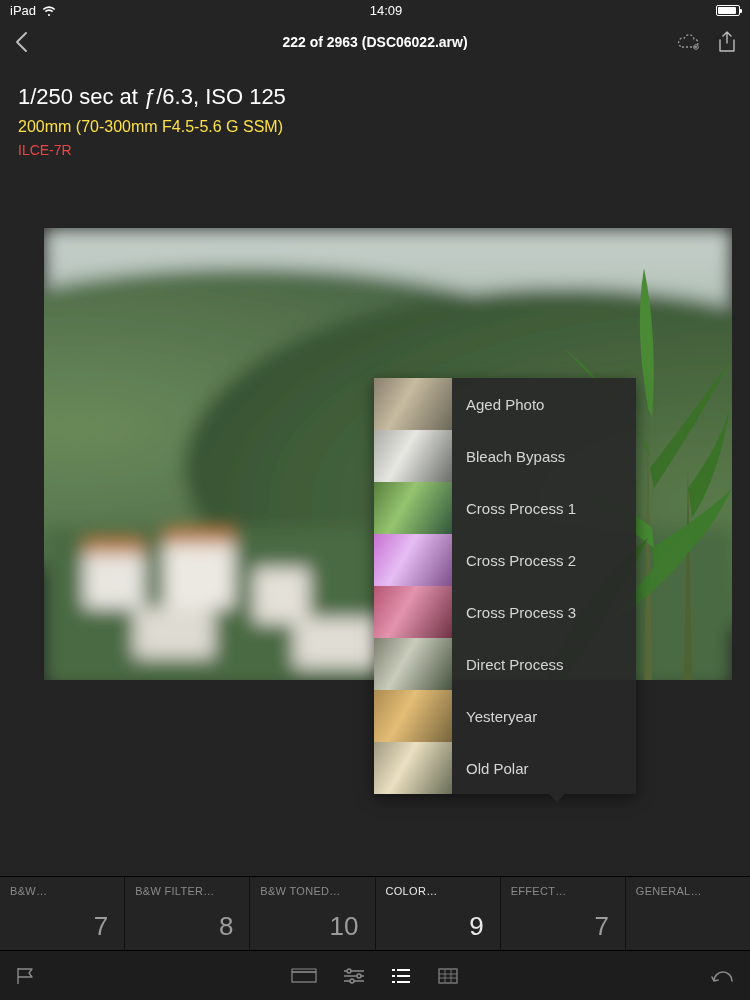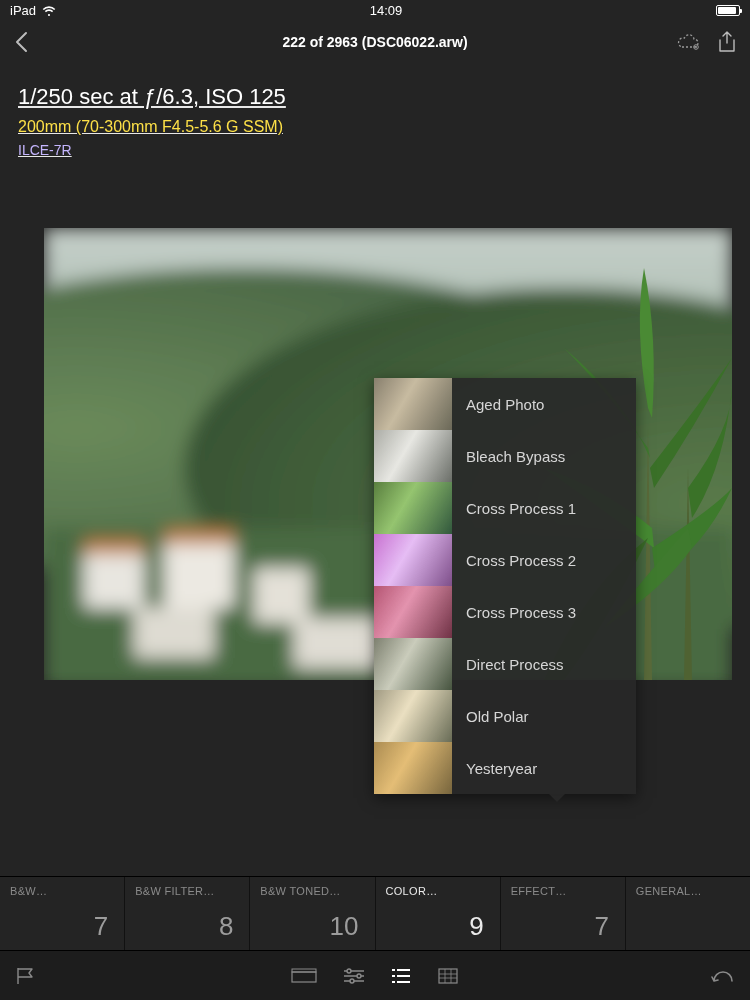--- a/index.html
+++ b/index.html
@@ -11,24 +11,24 @@
   .battery { width: 24px; height: 11px; border: 1px solid #fff; border-radius: 2px; position: relative; }
   .battery::after { content: ""; position: absolute; right: -3px; top: 3px; width: 2px; height: 4px; background: #fff; border-radius: 0 1px 1px 0; }
   .battery-fill { position: absolute; left: 1px; top: 1px; bottom: 1px; width: 18px; background: #fff; border-radius: 1px; }
 
   .nav-bar { height: 44px; display: flex; align-items: center; justify-content: space-between; padding: 0 14px; }
   .nav-left, .nav-right { display: flex; align-items: center; gap: 18px; width: 80px; }
   .nav-right { justify-content: flex-end; }
   .nav-title { font-size: 14px; font-weight: 600; color: #fff; text-align: center; flex: 1; }
   .chevron-back svg, .cloud-icon svg, .share-icon svg { display: block; }
 
-  .metadata { padding: 20px 18px 10px 18px; text-decoration: underline; }
+  .metadata { padding: 20px 18px 10px 18px; }
   .meta-line1 { font-size: 22px; font-weight: 400; color: #fff; margin-bottom: 8px; }
   .meta-line2 { font-size: 16px; color: #fde047; margin-bottom: 6px; }
-  .meta-line3 { font-size: 14px; color: #c4b5fd; }
+  .meta-line3 { font-size: 14px; color: #ef4444; }
 
   .photo-area { margin: 60px 0 0 44px; width: 688px; height: 452px; position: relative; overflow: visible; }
   .photo-canvas { width: 100%; height: 100%; display: block; }
 
   .preset-popup { position: absolute; left: 330px; top: 150px; width: 262px; background: rgba(40,40,40,0.92); display: flex; flex-direction: column; box-shadow: 0 4px 14px rgba(0,0,0,0.5); }
   .preset-popup::after { content: ""; position: absolute; bottom: -8px; left: 175px; width: 0; height: 0; border-left: 8px solid transparent; border-right: 8px solid transparent; border-top: 8px solid rgba(40,40,40,0.92); }
   .preset-row { display: flex; align-items: center; height: 52px; cursor: pointer; }
   .preset-thumb { width: 78px; height: 52px; flex-shrink: 0; }
   .preset-label { padding-left: 14px; font-size: 15px; color: #d6d6d6; font-weight: 300; }
 
@@ -177,26 +177,26 @@
       </div>
       <div class="preset-row">
         <div class="preset-thumb th-cp3"></div>
         <div class="preset-label">Cross Process 3</div>
       </div>
       <div class="preset-row">
         <div class="preset-thumb th-direct"></div>
         <div class="preset-label">Direct Process</div>
       </div>
       <div class="preset-row">
+        <div class="preset-thumb th-yester"></div>
+        <div class="preset-label">Yesteryear</div>
+      </div>
+      <div class="preset-row">
         <div class="preset-thumb th-polar"></div>
         <div class="preset-label">Old Polar</div>
-      </div>
-      <div class="preset-row">
-        <div class="preset-thumb th-yester"></div>
-        <div class="preset-label">Yesteryear</div>
       </div>
     </div>
 </div>
 
 <div class="categories" id="categories">
     <div class="cat">
       <div class="cat-label">B&amp;W…</div>
       <div class="cat-count">7</div>
     </div>
     <div class="cat">

